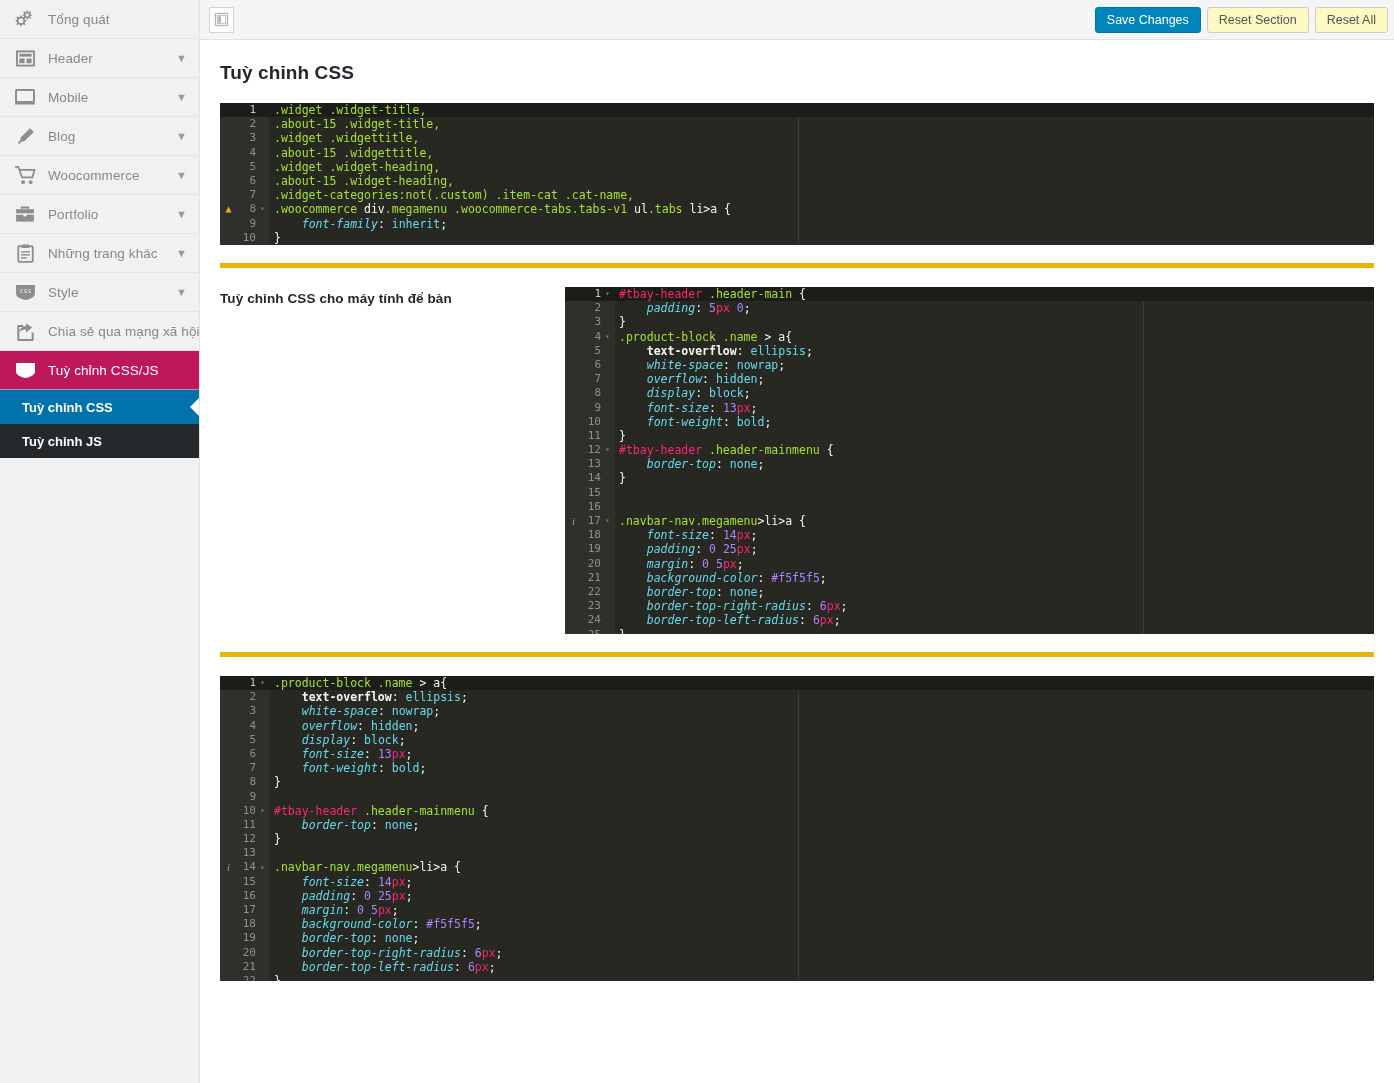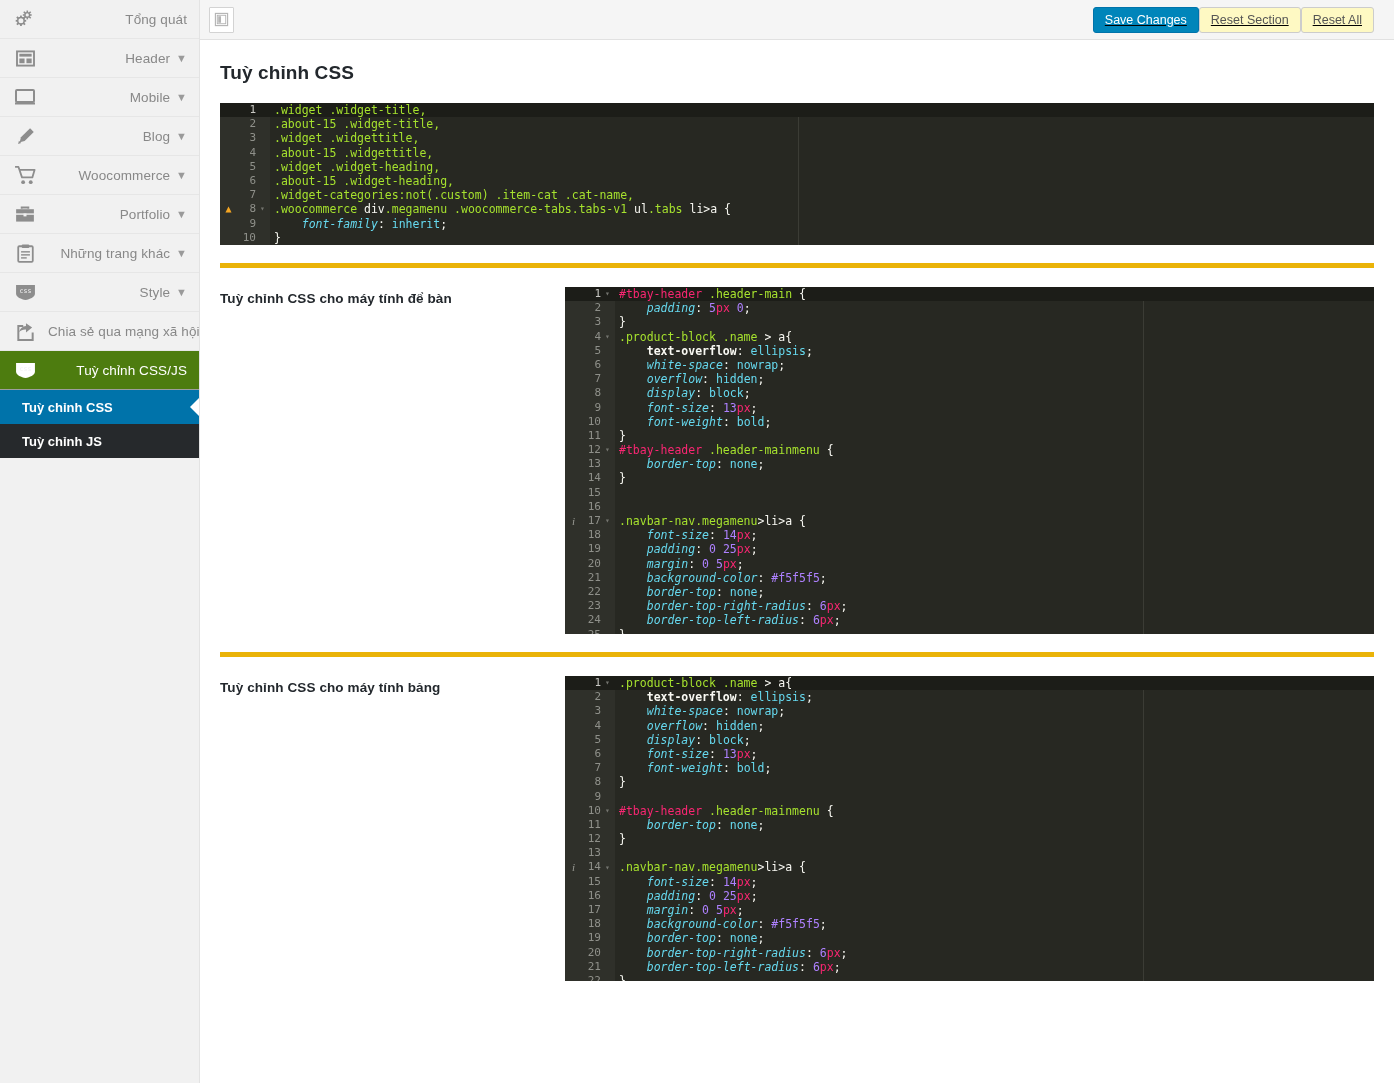--- a/index.html
+++ b/index.html
@@ -35,31 +35,31 @@
     cursor: pointer;
     white-space: nowrap;
   }
   .nav-item .ico {
     width: 22px; height: 22px;
     margin-right: 12px;
     flex: 0 0 22px;
     display: flex; align-items: center; justify-content: center;
     color: #8d8d8d;
   }
-  .nav-item .label { flex: 1 1 auto; letter-spacing: .1px; text-align: right; }
+  .nav-item .label { flex: 1 1 auto; letter-spacing: .1px; }
   .nav-item .chev {
     flex: 0 0 auto;
     color: #9a9a9a;
     font-size: 11px;
     line-height: 1;
     margin-left: 6px;
   }
 
   .nav-item.parent-active {
-    background: #4d7c0f;
+    background: #be185d;
     color: #fff;
     border-bottom-color: #9e9e9e;
   }
   .nav-item.parent-active .ico { color: #fff; }
 
   .sub-item {
     position: relative;
     display: flex;
     align-items: center;
     height: 34px;
@@ -104,23 +104,23 @@
   #expand-btn {
     width: 25px; height: 26px;
     border: 1px solid #d3d3d3;
     background: #fff;
     display: flex; align-items: center; justify-content: center;
     cursor: pointer;
     border-radius: 1px;
   }
   .topbar-right {
     position: absolute;
-    right: 20px; top: 7px;
+    right: 6px; top: 7px;
     display: flex;
-    text-decoration: underline;
+    gap: 6px;
   }
   .btn {
     font-size: 12.5px;
     height: 26px;
     line-height: 24px;
     padding: 0 11px;
     border-radius: 3px;
     cursor: pointer;
     border: 1px solid #ccc;
     background: #fef9c3;
@@ -661,21 +661,20 @@
                   <div class="ed-gutter">
                     <span class="gnum">25</span>
                     <span class="gfold"></span>
                   </div>
                   <div class="ed-code"><span class="t-punc">}</span></div>
                 </div>
               </div>
             </div>
           </div>
           <div class="field-row">
-            <div class="field-label">Tuỳ chỉnh CSS cho máy tính bảng</div>
             <div class="field-control">
               <div class="editor" style="height:305px">
                 <div class="ed-gutter-bg"></div>
                 <div class="ed-print-margin"></div>
                 <div class="ed-line active">
                   <div class="ed-gutter">
                     <span class="gnum">1</span>
                     <span class="gfold">▾</span>
                   </div>
                   <div class="ed-code"><span class="t-sel">.product-block .name</span><span class="t-punc"> &gt; a{</span></div>

